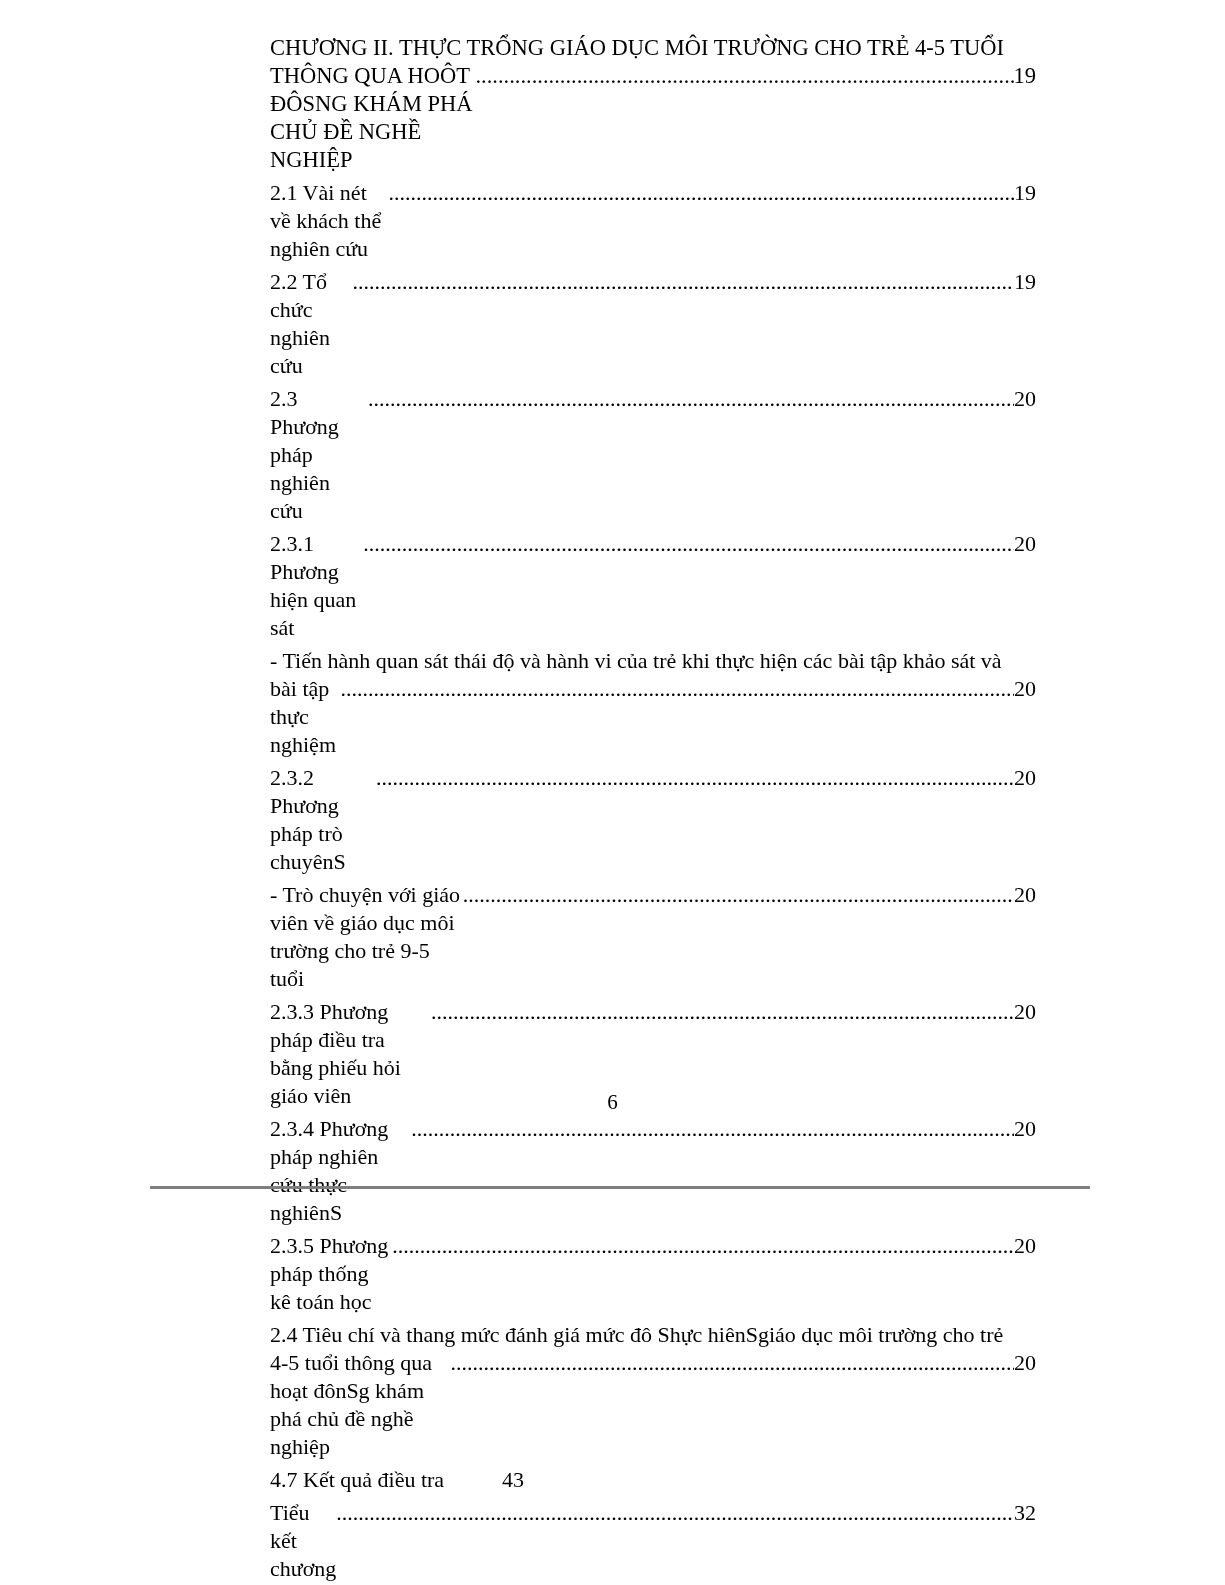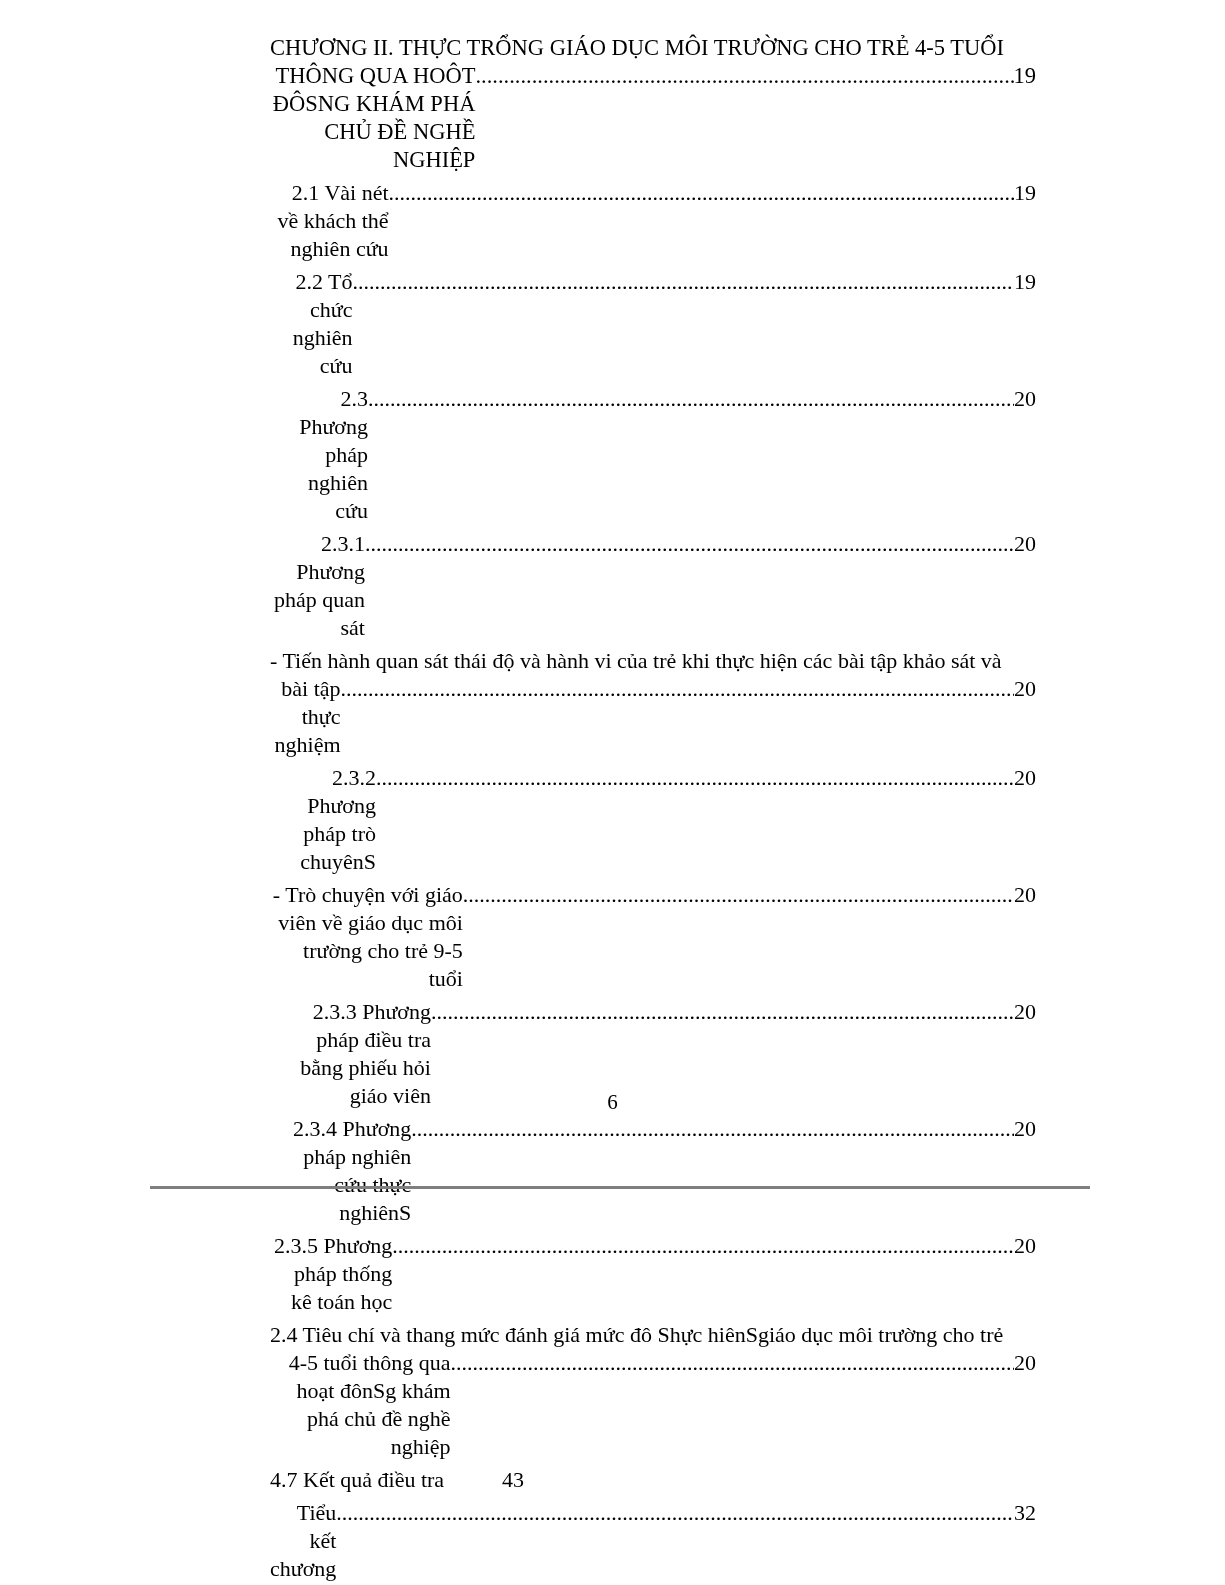--- a/index.html
+++ b/index.html
@@ -17,21 +17,21 @@
     width:766px;
   }
   .toc-entry{margin:0 0 5px 0;}
   .toc-line{
     display:flex;
     align-items:baseline;
     font-size:22px;
     line-height:28px;
   }
   .toc-entry.caps .toc-line{font-size:22.5px;}
-  .toc-text{white-space:pre-wrap;text-align:right;}
+  .toc-text{white-space:pre-wrap;}
   .toc-dots{
     flex:1 1 auto;
     min-width:0;
     overflow:hidden;
     white-space:nowrap;
   }
   .toc-dots::after{
     content:"................................................................................................................................................................................................................................................................................................................";
   }
   .toc-page{flex:0 0 auto;}
@@ -82,21 +82,21 @@
       </div>
       <div class="toc-entry normal">
         <div class="toc-line">
           <span class="toc-text">2.3 Phương pháp nghiên cứu</span>
           <span class="toc-dots"></span>
           <span class="toc-page">20</span>
         </div>
       </div>
       <div class="toc-entry normal">
         <div class="toc-line">
-          <span class="toc-text">2.3.1 Phương pháp quan sát</span>
+          <span class="toc-text">2.3.1 Phương hiện quan sát</span>
           <span class="toc-dots"></span>
           <span class="toc-page">20</span>
         </div>
       </div>
       <div class="toc-entry normal">
         <div class="toc-line">
           <span class="toc-text">- Tiến hành quan sát thái độ và hành vi của trẻ khi thực hiện các bài tập khảo sát và</span>
         </div>
         <div class="toc-line">
           <span class="toc-text">bài tập thực nghiệm</span>

